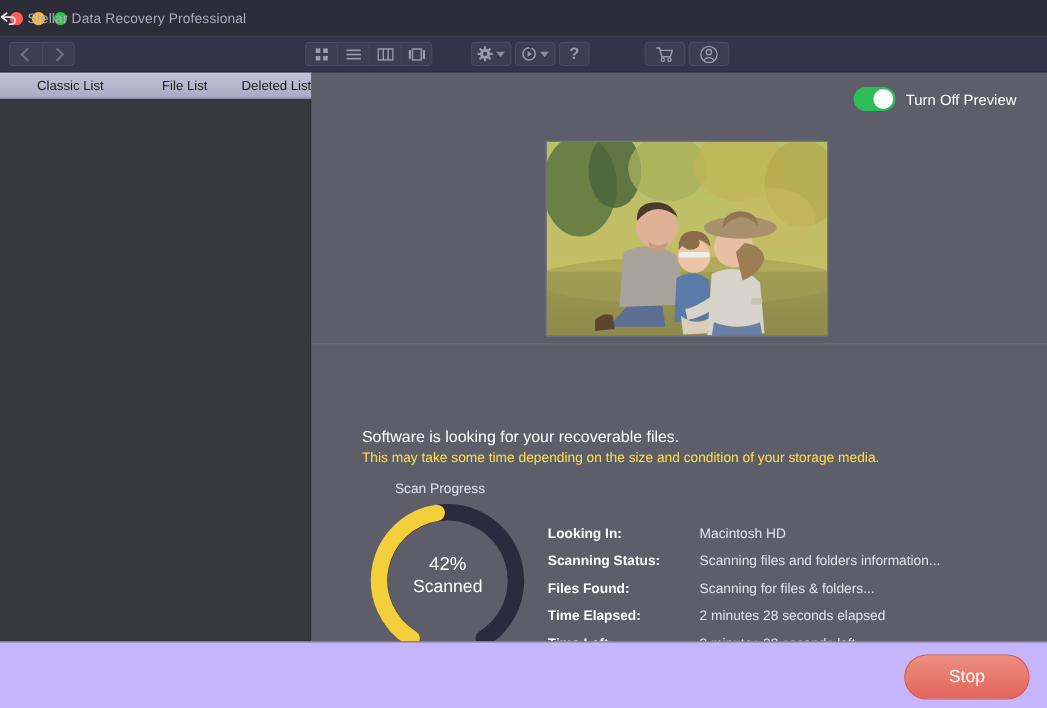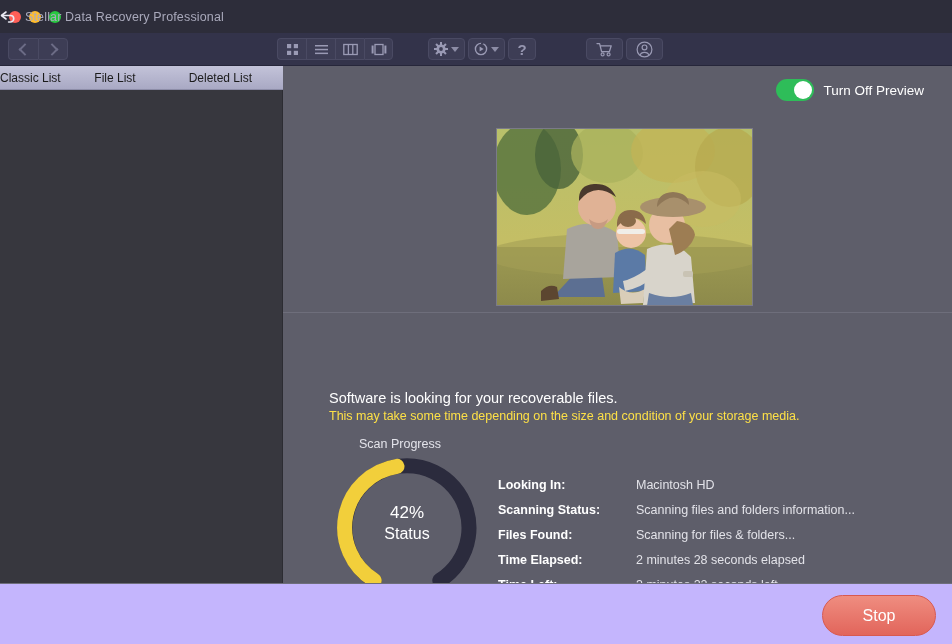--- a/index.html
+++ b/index.html
@@ -92,21 +92,21 @@
 
   
   .tabbar {
     position: absolute; left: 0; top: 66px;
     width: 283px; height: 24px;
     background: linear-gradient(#c3c3d9, #a9a9c4);
     border-bottom: 1px solid #8d8da8;
     display: flex; align-items: center;
   }
   .tab {
-    flex: 1; text-align: left;
+    flex: 1; text-align: right;
     font-size: 12px; color: #1b1b1b;
     line-height: 24px; height: 24px;
   }
 
   
   .sidebar {
     position: absolute; left: 0; top: 90px;
     width: 283px; height: 493px;
     background: #37373e;
     border-right: 1px solid #2c2c32;
@@ -383,21 +383,21 @@
       <div class="subline">This may take some time depending on the size and condition of your storage media.</div>
       <div class="scan-progress-label">Scan Progress</div>
 
       <div class="gauge">
         <svg width="160" height="140" viewBox="0 0 160 140">
           <path d="M 47.2 126.4 A 62 62 0 1 1 112.8 126.4" fill="none" stroke="#2b2b3d" stroke-width="15" stroke-linecap="round"></path>
           <path d="M 47.2 126.4 A 62 62 0 0 1 70 12.3" fill="none" stroke="#f2cf3b" stroke-width="15" stroke-linecap="round"></path>
         </svg>
         <div class="gauge-text">
           <div class="gauge-pct">42%</div>
-          <div class="gauge-word">Status</div>
+          <div class="gauge-word">Scanned</div>
         </div>
       </div>
 
       <div class="details">
         <div class="drow">
           <span class="dlabel">Looking In:</span>
           <span class="dvalue">Macintosh HD</span>
         </div>
         <div class="drow">
           <span class="dlabel">Scanning Status:</span>

